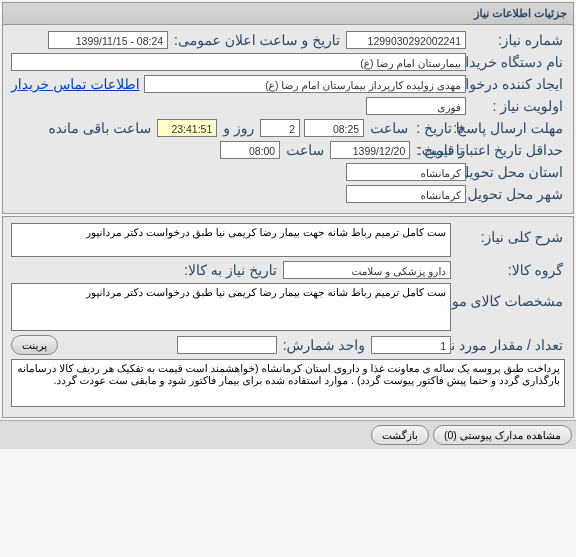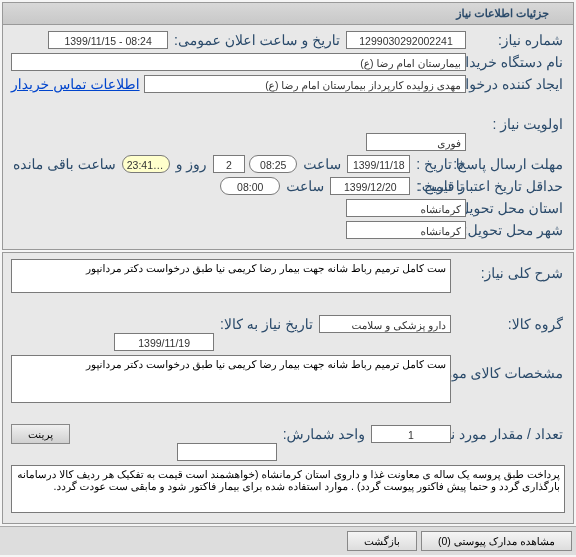--- a/index.html
+++ b/index.html
@@ -11,21 +11,21 @@
     color: #333;
     width: 576px;
   }
   .panel {
     background: #e8e8e8;
     border: 1px solid #999;
     margin: 2px;
   }
   .panel-header {
     background: linear-gradient(to bottom, #d8d8d8, #c8c8c8);
-    padding: 4px 24px;
+    padding: 4px 6px;
     font-weight: bold;
     border-bottom: 1px solid #999;
     color: #2a4a6a;
     font-size: 11px;
   }
   .panel-body {
     padding: 6px 8px;
   }
   .row {
     display: flex;
@@ -45,21 +45,21 @@
     padding: 2px 4px;
     font-size: 10.5px;
     height: 18px;
     line-height: 14px;
     overflow: hidden;
     white-space: nowrap;
     text-overflow: ellipsis;
   }
   .field.ltr {
     direction: ltr;
-    text-align: center;
+    text-align: right;
   }
   .link {
     color: #0044cc;
     text-decoration: underline;
     font-size: 14px;
     cursor: pointer;
   }
   .textarea {
     background: #fff;
     border: 1px solid #7a7a7a;
@@ -73,34 +73,34 @@
     display: flex;
     gap: 4px;
     padding: 4px;
     justify-content: flex-start;
     background: #ddd;
     border-top: 1px solid #aaa;
   }
   .btn {
     background: linear-gradient(to bottom, #f5f5f5, #ddd);
     border: 1px solid #888;
-    padding: 3px 16px;
+    padding: 3px 10px;
     font-size: 10.5px;
     cursor: pointer;
-    border-radius: 0;
+    border-radius: 10px;
     font-family: Tahoma, Arial, sans-serif;
   }
   .btn.green { background: linear-gradient(to bottom, #d6f0c4, #b0d090); color:#2a5a1a;}
   .btn.print { background: linear-gradient(to bottom, #f0f0f0, #d0d0d0);}
   .w40 { width: 40px; }
-  .w60 { width: 60px; border-radius: 9px; }
+  .w60 { width: 60px; }
   .w80 { width: 80px; }
-  .w100 { width: 100px; margin-top: 36px; }
+  .w100 { width: 100px; }
   .w120 { width: 120px; }
-  .w150 { width: 132px; }
+  .w150 { width: 168px; }
   .flex1 { flex: 1; }
 </style>
 </head>
 <body>
 
 <div class="panel">
   <div class="panel-header">جزئیات اطلاعات نیاز</div>
   <div class="panel-body">
 
     <div class="row">
@@ -122,21 +122,20 @@
     </div>
 
     <div class="row">
       <span class="label" style="width:95px">اولویت نیاز :</span>
       <span class="field w100">فوری</span>
     </div>
 
     <div class="row">
       <span class="label" style="width:95px">مهلت ارسال پاسخ:</span>
       <span class="label">تا تاریخ :</span>
-      <span class="field ltr w80">1399/11/18</span>
       <span class="label">ساعت</span>
       <span class="field ltr w60">08:25</span>
       <span class="field ltr w40">2</span>
       <span class="label">روز و</span>
       <span class="field ltr w60" style="background:#ffffcc">23:41:51</span>
       <span class="label">ساعت باقی مانده</span>
     </div>
 
     <div class="row">
       <span class="label" style="width:95px">حداقل تاریخ اعتبار قیمت:</span>
@@ -164,21 +163,20 @@
 
     <div class="row" style="align-items:flex-start">
       <span class="label" style="width:110px;padding-top:6px">شرح کلی نیاز:</span>
       <textarea class="textarea flex1" style="height: 34px;" readonly="">ست کامل ترمیم رباط شانه جهت بیمار رضا کریمی نیا طبق درخواست دکتر مردانپور</textarea>
     </div>
 
     <div class="row">
       <span class="label" style="width:110px">گروه کالا:</span>
       <span class="field w150">دارو پزشکی و سلامت</span>
       <span class="label">تاریخ نیاز به کالا:</span>
-      <span class="field ltr w100">1399/11/19</span>
     </div>
 
     <div class="row" style="align-items:flex-start">
       <span class="label" style="width:110px;padding-top:10px">مشخصات کالای مورد نیاز:</span>
       <textarea class="textarea flex1" style="height: 48px;" readonly="">ست کامل ترمیم رباط شانه جهت بیمار رضا کریمی نیا طبق درخواست دکتر مردانپور</textarea>
     </div>
 
     <div class="row">
       <span class="label" style="width:110px">تعداد / مقدار مورد نیاز:</span>
       <span class="field ltr w80">1</span>

